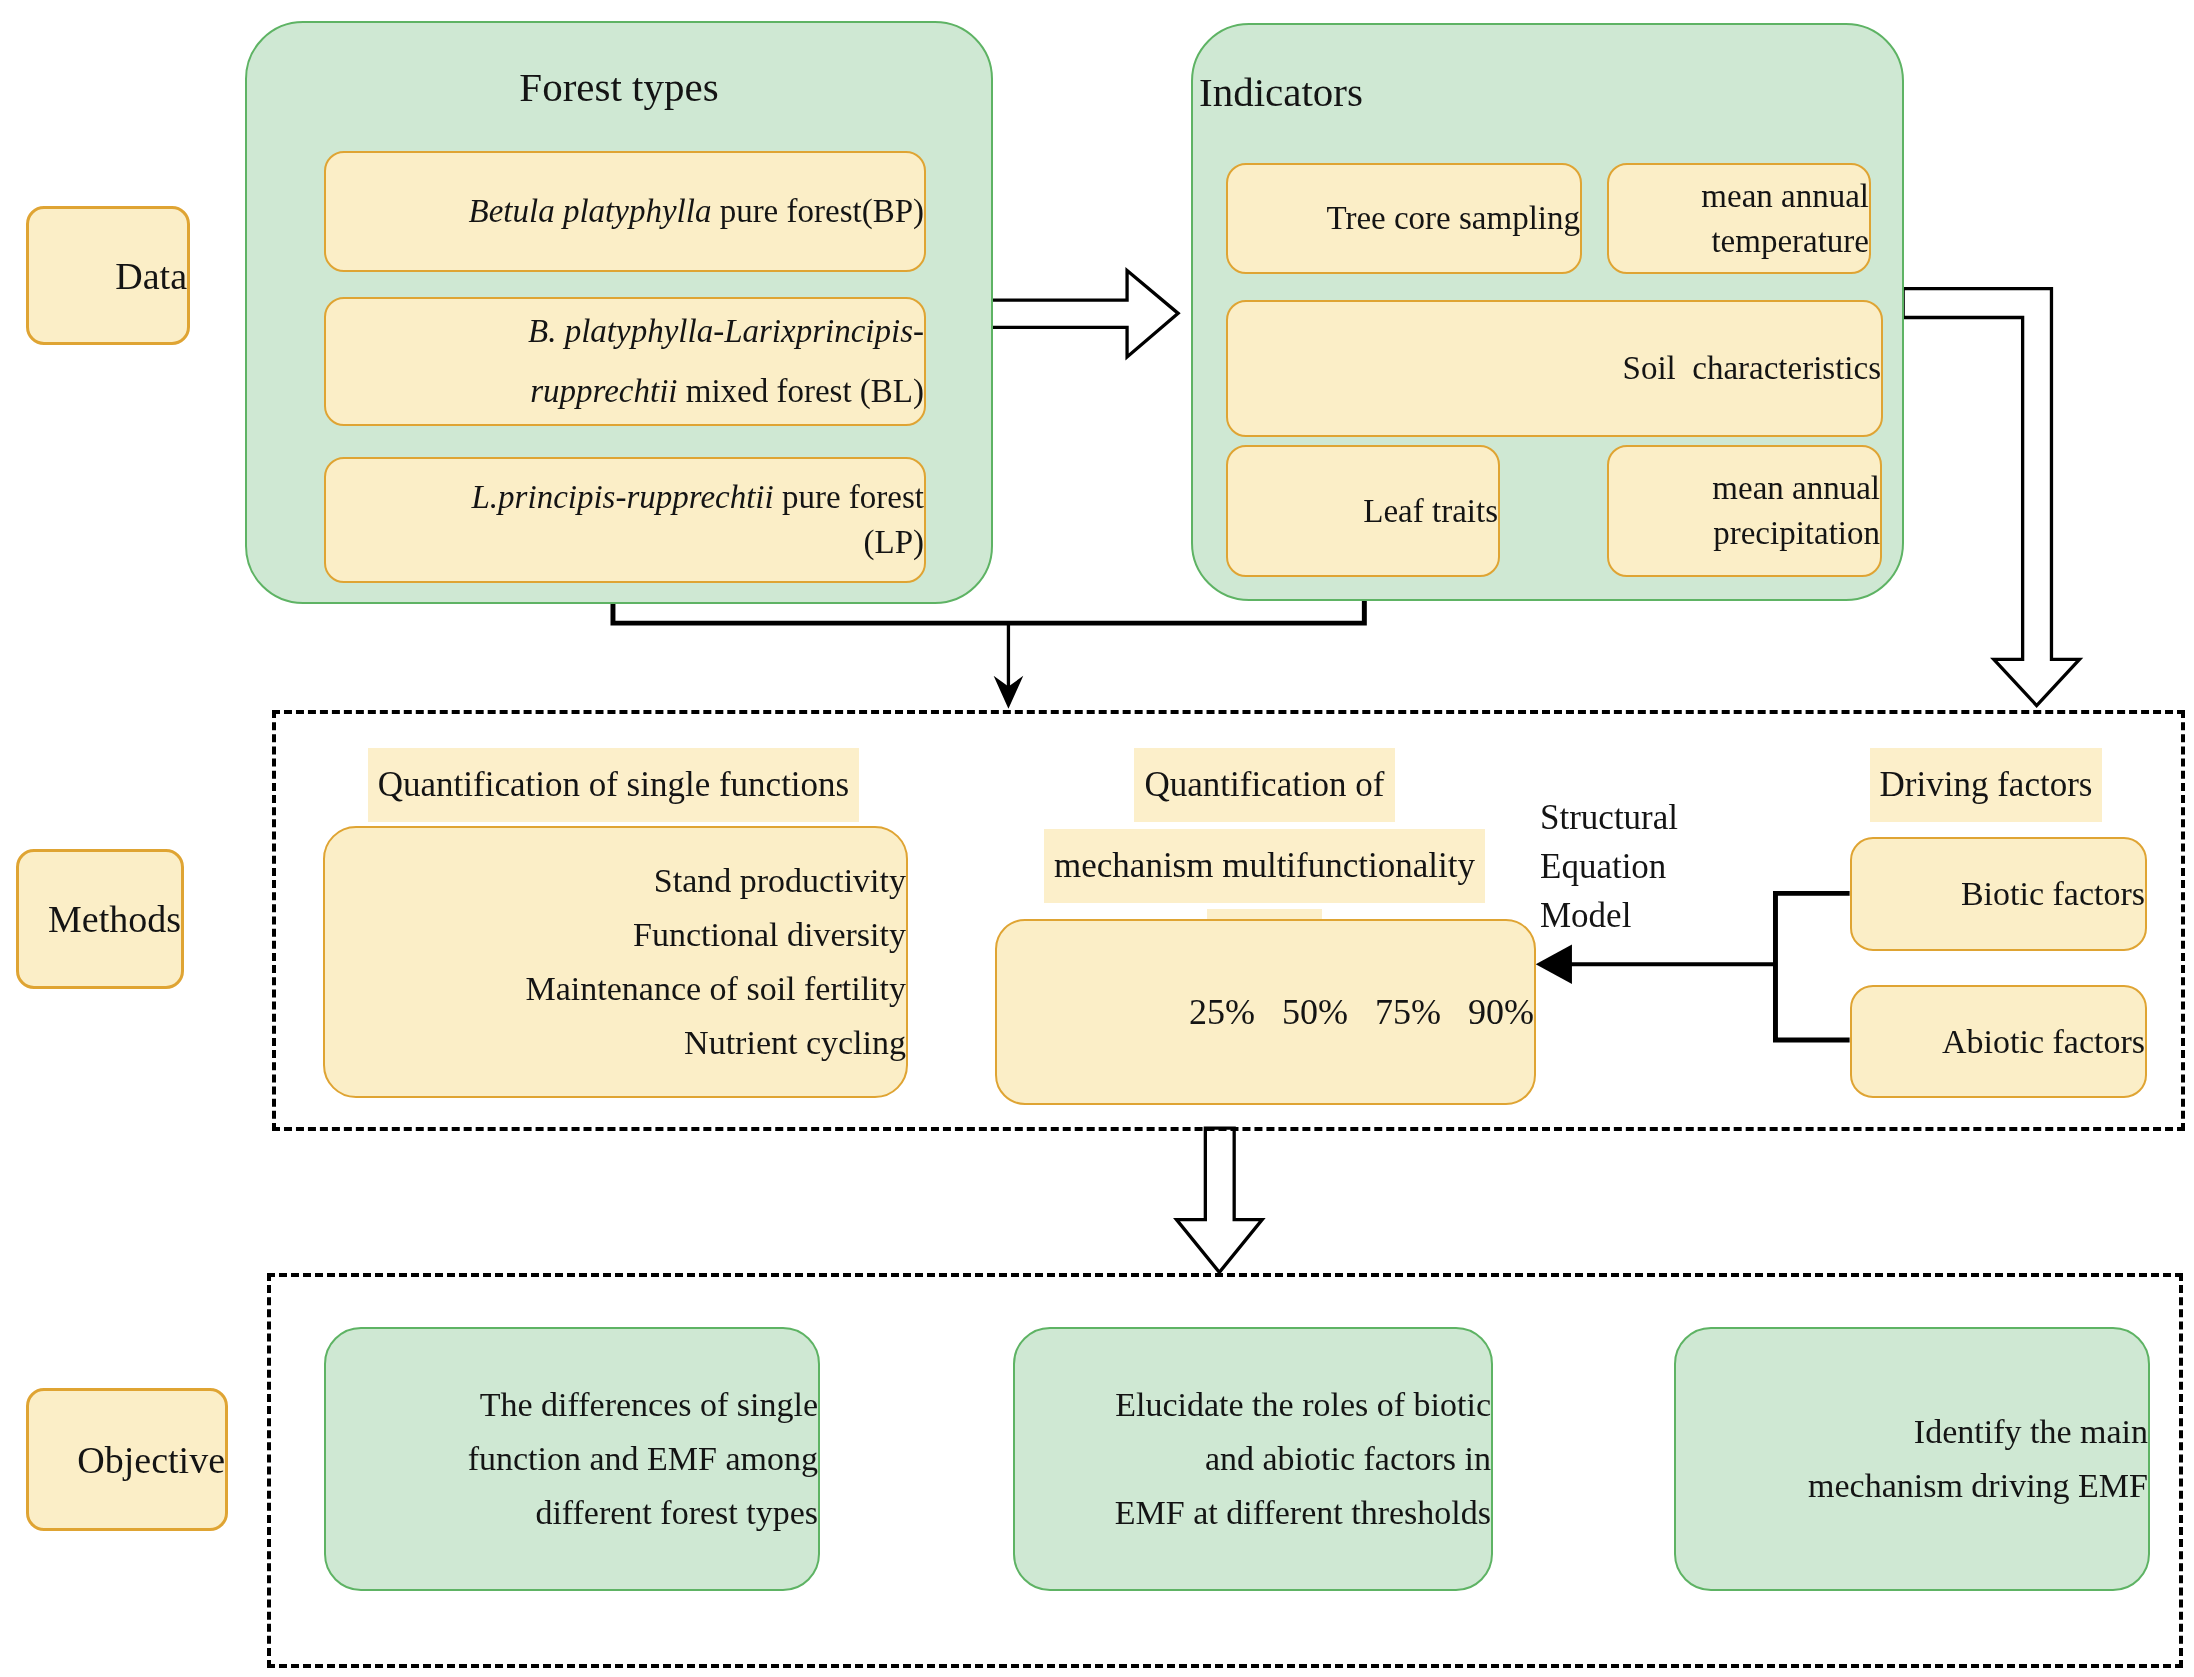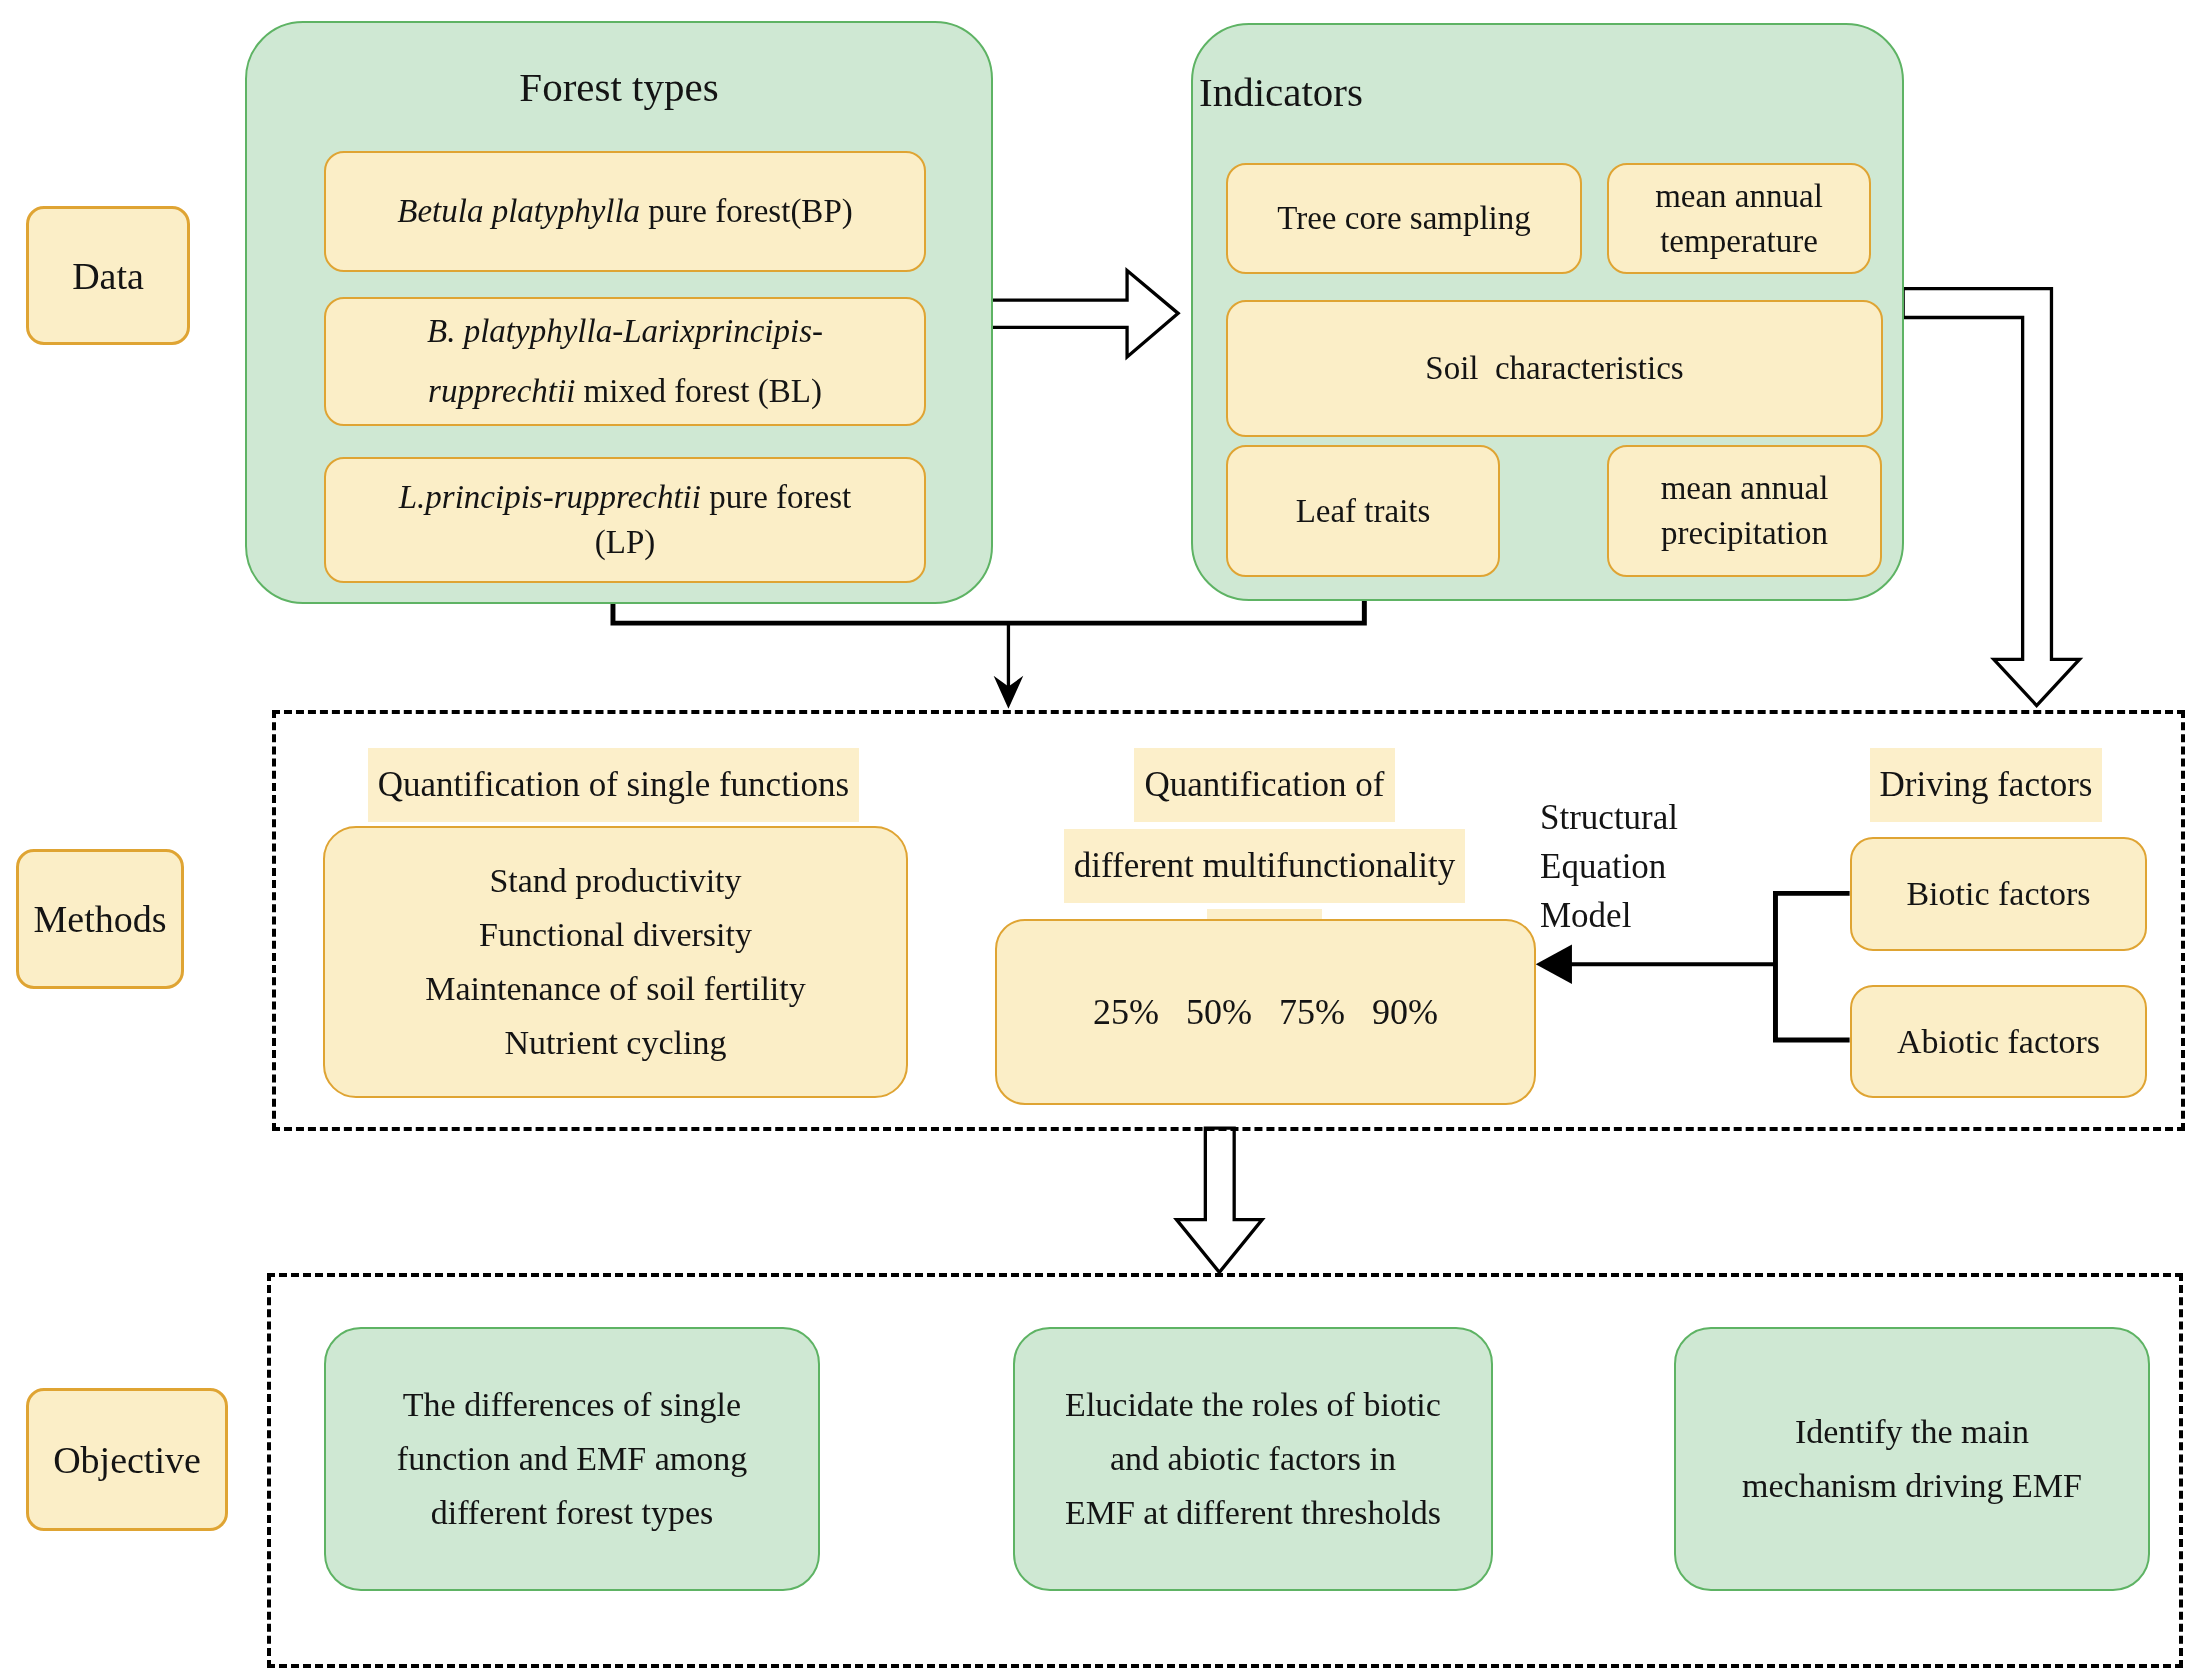--- a/index.html
+++ b/index.html
@@ -7,21 +7,21 @@
     --yellow_fill:#fbeec7; --yellow_border:#dfa433;
     --highlight:#fcefca; --text:#141414; --background:#ffffff;
   }
   html,body{margin:0;padding:0;background:var(--background);}
   #canvas{
     position:relative; width:2194px; height:1678px;
     font-family:"Liberation Serif","DejaVu Serif",serif;
     color:var(--text); overflow:hidden; background:var(--background);
   }
   .abs{position:absolute;}
-  .flexc{display:flex;flex-direction:column;align-items:center;justify-content:center;text-align:center;}
+  .flexc{display:flex;flex-direction:column;align-items:flex-end;justify-content:center;text-align:center;}
   .gpanel{background:var(--green_fill);border:2.5px solid var(--green_border);border-radius:58px;}
   .gbox{background:var(--green_fill);border:2.5px solid var(--green_border);border-radius:37px;}
   .ybox{background:var(--yellow_fill);border:2.5px solid var(--yellow_border);border-radius:20px;}
   .label-box{background:var(--yellow_fill);border:3.3px solid var(--yellow_border);border-radius:18px;font-size:38px;}
   .dashed{border:4.1px dashed #000;}
   .panel-title{font-size:41px;}
   .t40{font-size:33px;line-height:1.35;}
   .t41{font-size:34px;line-height:54px;}
   .t44{font-size:36px;line-height:54px;}
   .hl{background:var(--highlight);padding:17px 10px;display:inline-block;}
@@ -113,21 +113,21 @@
   </div>
   <div class="abs ybox flexc t41" style="left:323px;top:826px;width:581px;height:268px;border-radius:33px;">
     <div>Stand productivity</div>
     <div>Functional diversity</div>
     <div>Maintenance of soil fertility</div>
     <div>Nutrient cycling</div>
   </div>
 
   <div class="abs heading" style="left:976px;top:748px;width:577px;">
     <div style="margin-bottom:6.6px;"><span class="hl">Quantification of</span></div>
-    <div style="margin-bottom:6.6px;"><span class="hl">different multifunctionality</span></div>
+    <div style="margin-bottom:6.6px;"><span class="hl">mechanism multifunctionality</span></div>
     <div><span class="hl">(EMF)</span></div>
   </div>
   <div class="abs ybox flexc t44" style="left:995px;top:919px;width:537px;height:182px;border-radius:30px;">
     <div class="percents">25% 50% 75% 90%</div>
   </div>
 
   <div class="abs" style="left:1540px;top:793px;width:247px;font-size:35px;line-height:49px;">
     <div>Structural</div>
     <div>Equation</div>
     <div>Model</div>

